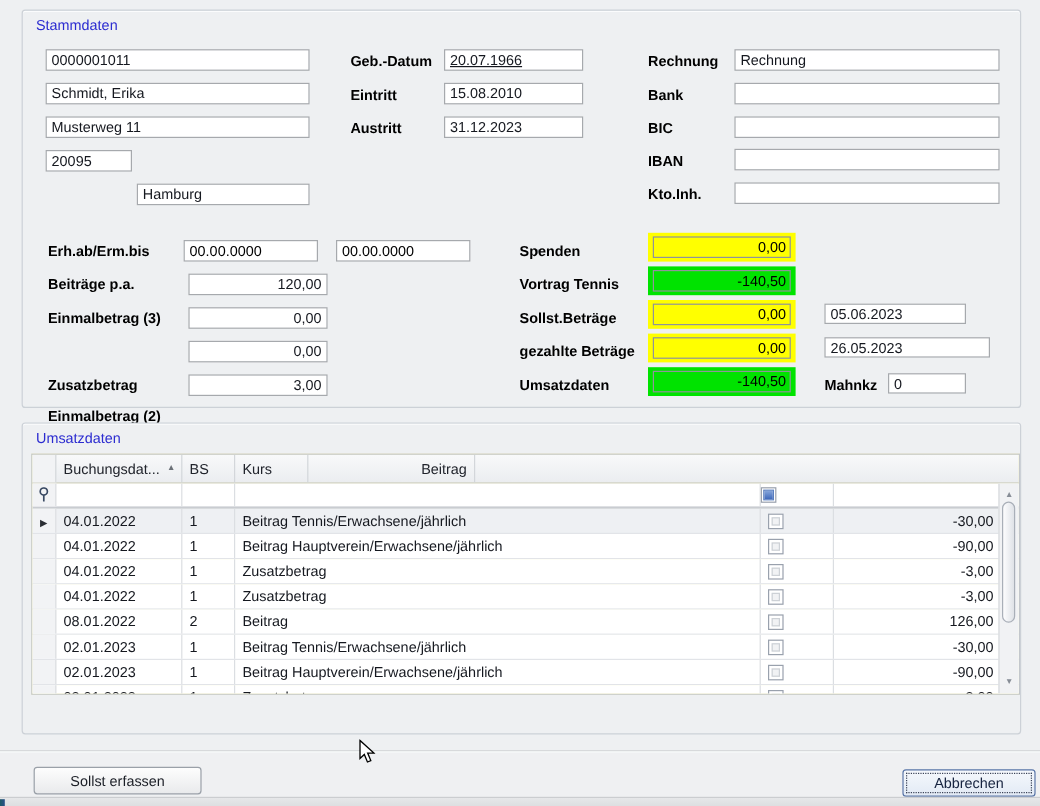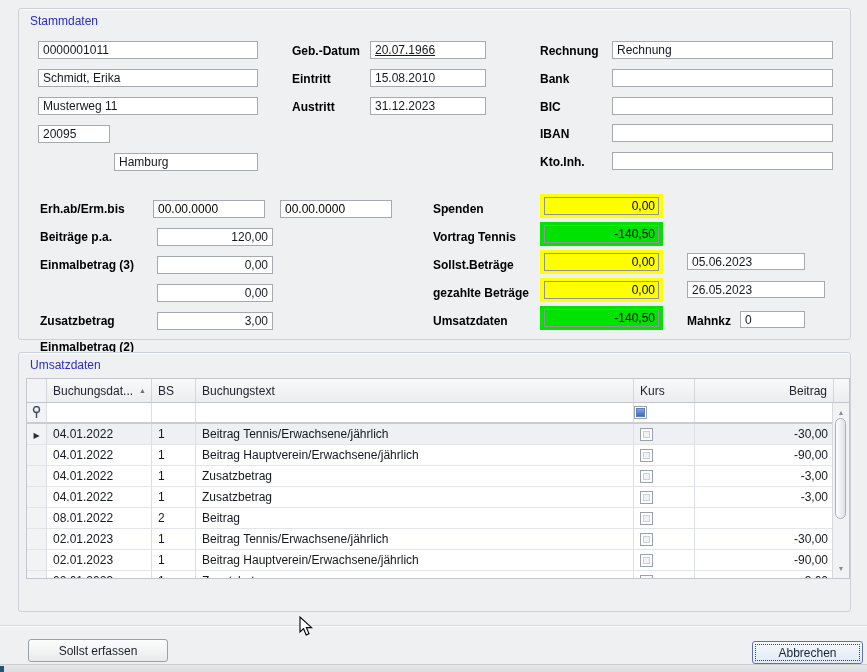--- a/index.html
+++ b/index.html
@@ -175,23 +175,20 @@
 <div class="grid">
   <div class="grid-head">
     <div class="hc c-ind"></div>
     <div class="hc c-date">
       <span>Buchungsdat...</span>
       <span class="sort-asc"></span>
     </div>
     <div class="hc c-bs">
       <span>BS</span>
     </div>
-    <div class="hc c-text">
-      <span>Buchungstext</span>
-    </div>
     <div class="hc c-kurs">
       <span>Kurs</span>
     </div>
     <div class="hc c-betrag" style="justify-content:flex-end;">
       <span>Beitrag</span>
     </div>
   </div>
 
   <div class="filter-row">
     <div class="fc c-ind">
@@ -265,20 +262,21 @@
       <div class="grid-row">
         <div class="gc c-ind"></div>
         <div class="gc c-date">08.01.2022</div>
         <div class="gc c-bs">2</div>
         <div class="gc c-text">Beitrag</div>
         <div class="gc c-kurs">
           <span class="cb">
             <span class="in"></span>
           </span>
         </div>
+        <div class="gc c-betrag" style="border-right: 0px;">126,00</div>
       </div>
       <div class="grid-row">
         <div class="gc c-ind"></div>
         <div class="gc c-date">02.01.2023</div>
         <div class="gc c-bs">1</div>
         <div class="gc c-text">Beitrag Tennis/Erwachsene/jährlich</div>
         <div class="gc c-kurs">
           <span class="cb">
             <span class="in"></span>
           </span>

